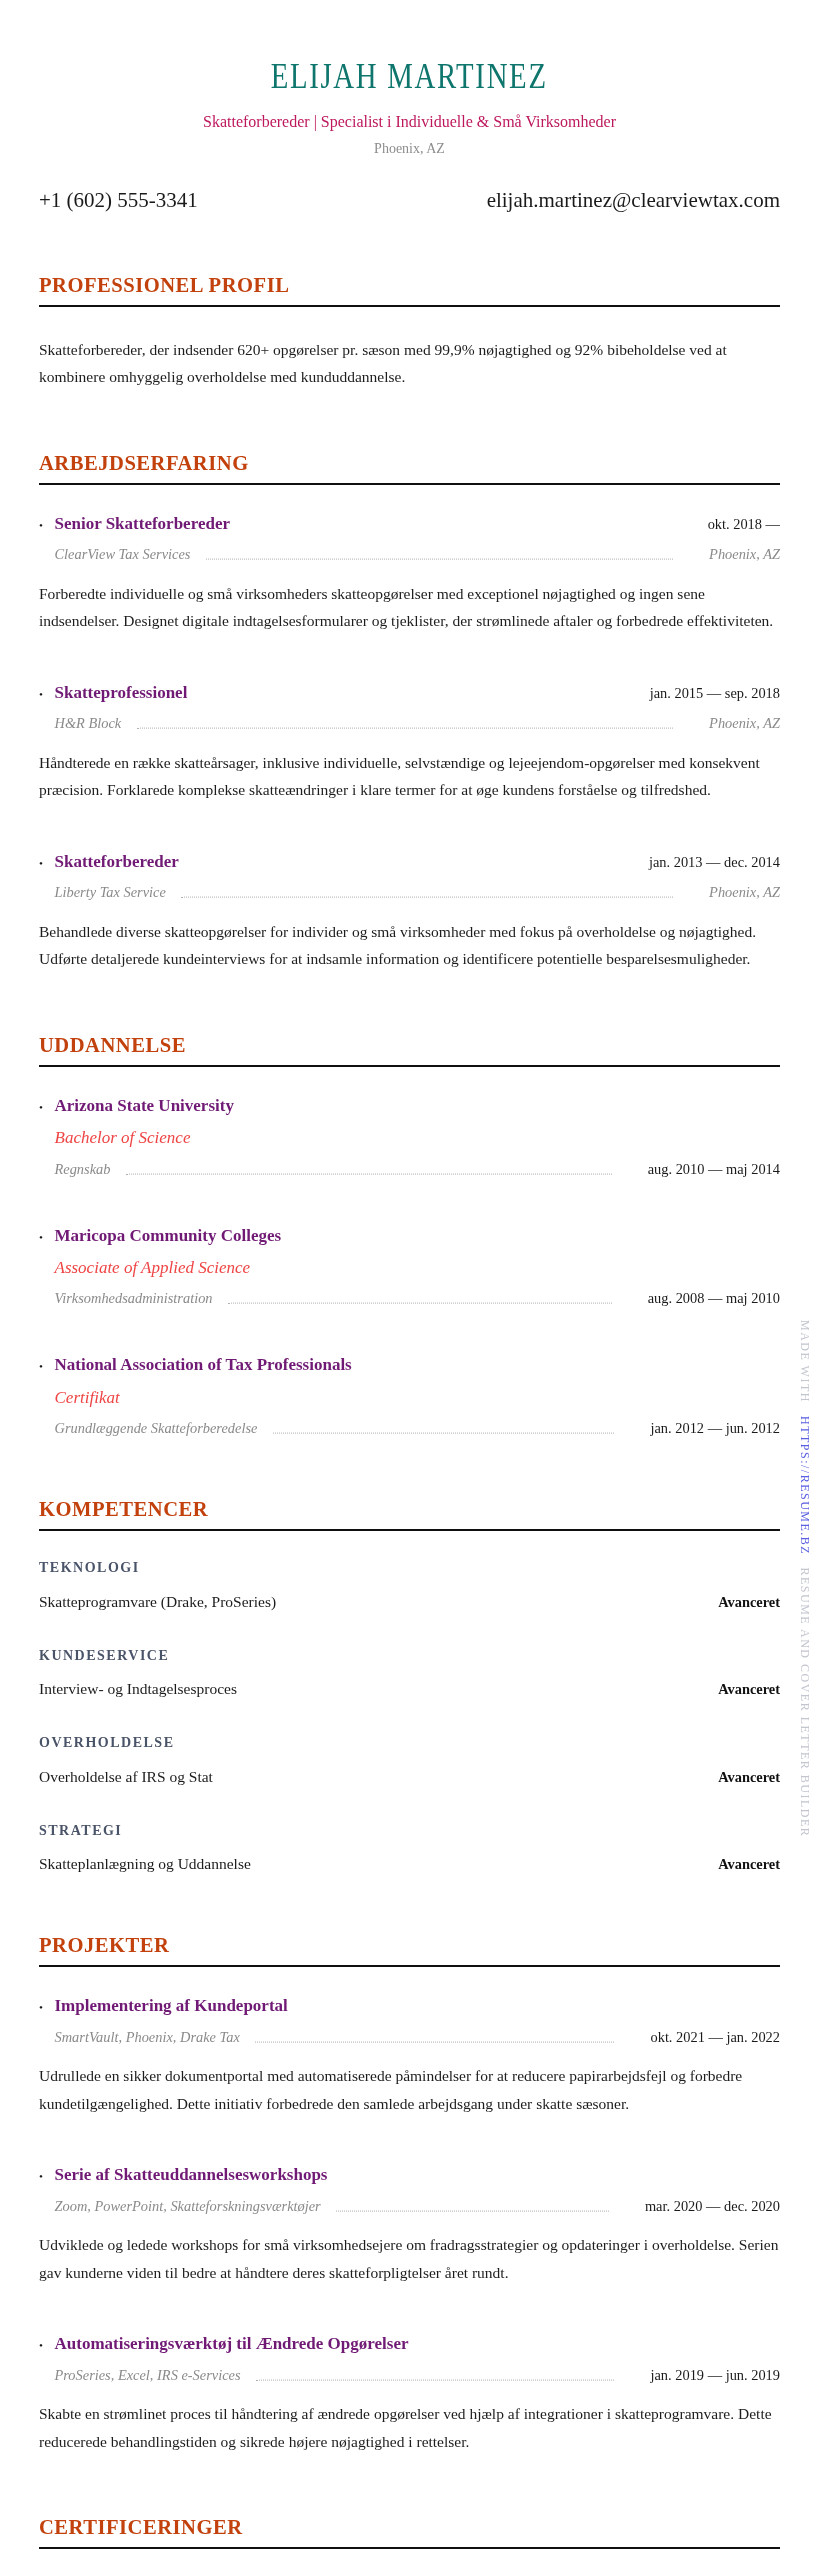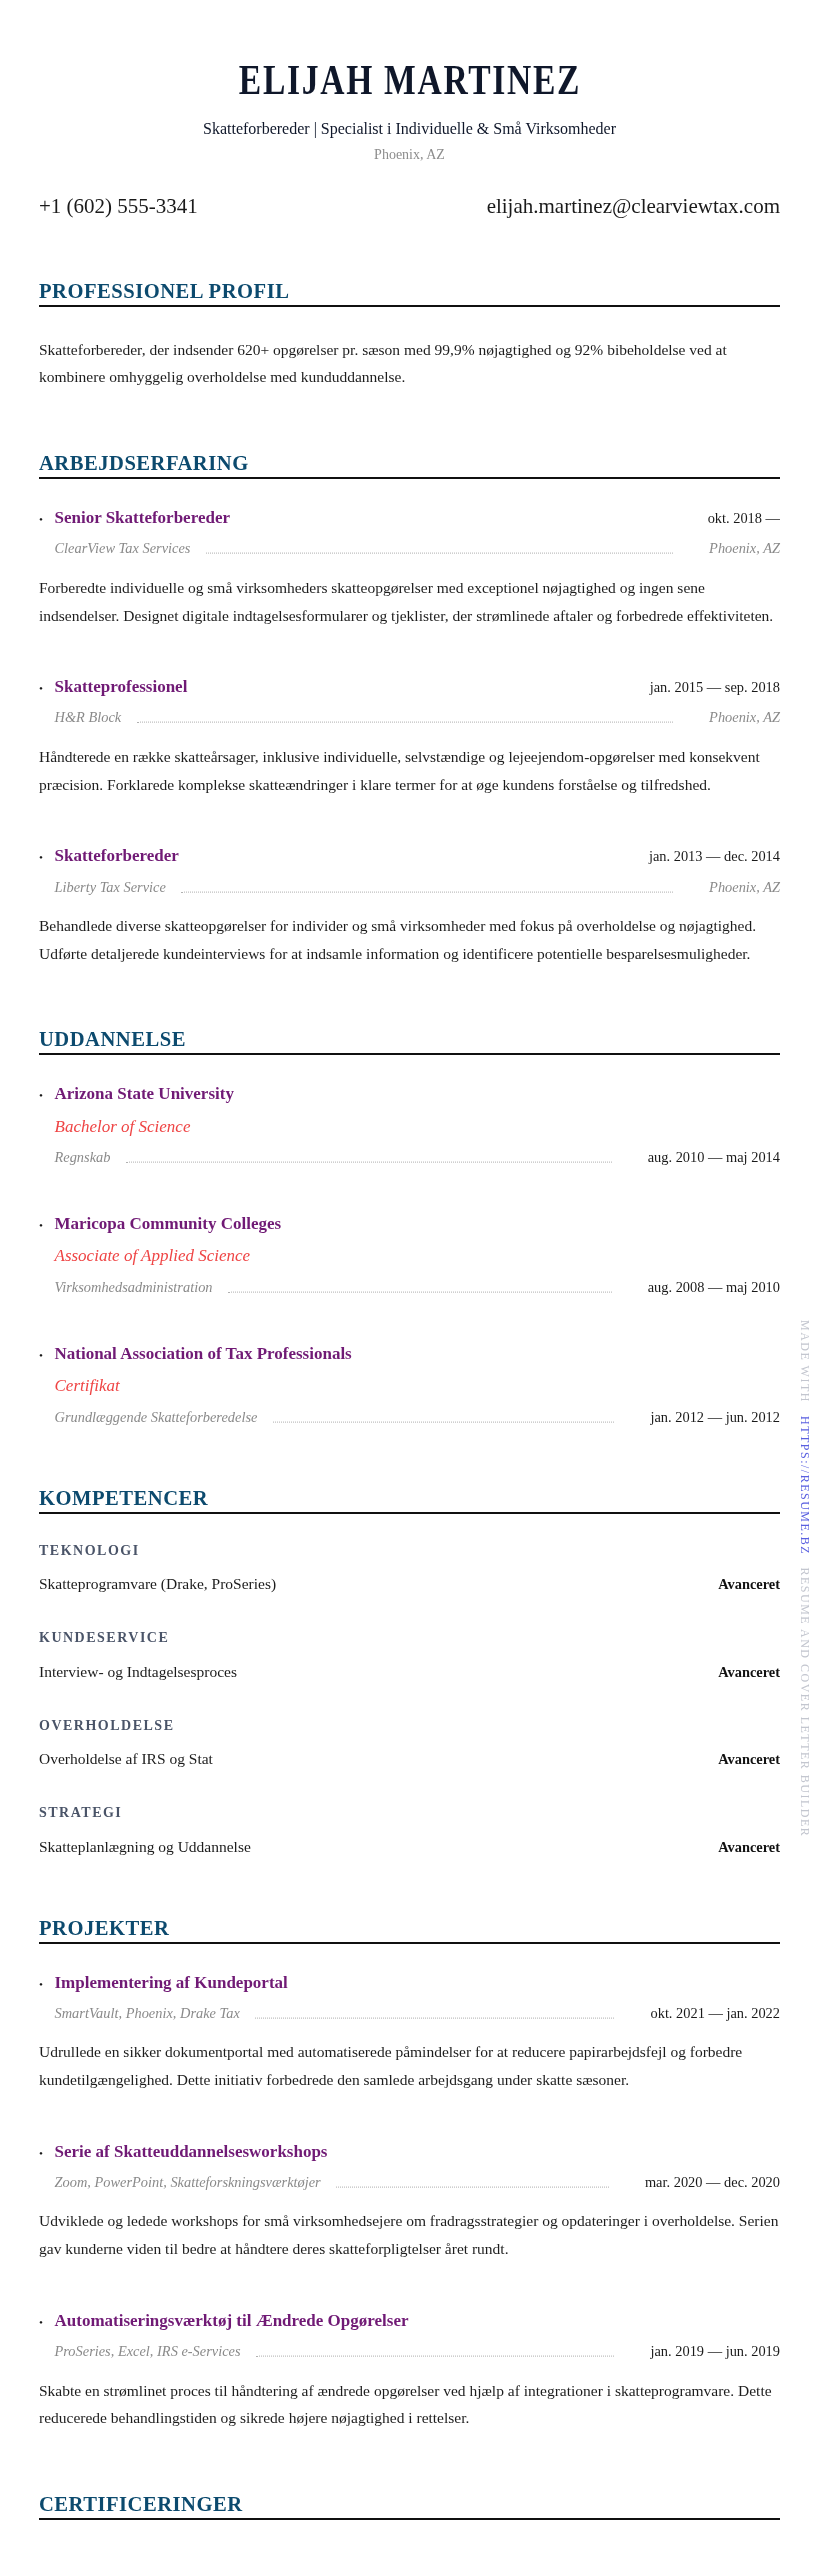--- a/index.html
+++ b/index.html
@@ -12,52 +12,52 @@
     font-family: "Liberation Serif", "DejaVu Serif", serif;
     color: #1c1c1c;
   }
   .page {
     padding: 58px 38px 0 39px;
   }
 
   
   .header { text-align: center; }
   .name {
-    font-size: 42px;
-    font-weight: 700;
+    font-size: 36px;
+    font-weight: 400;
     line-height: 1.05;
-    color: #0f172a;
+    color: #0f766e;
     white-space: nowrap;
   }
   .name-inner {
     display: inline-block;
     transform: scaleX(0.80);
     transform-origin: 50% 50%;
     letter-spacing: 2.1px;
   }
-  .subtitle { margin-top: 17.5px; font-size: 16px; color: #0f172a; }
+  .subtitle { margin-top: 17.5px; font-size: 16px; color: #be185d; }
   .location { margin-top: 9.3px; font-size: 14px; color: #8d8d8d; }
   .contact-row {
     margin-top: 31px;
     display: flex;
     justify-content: space-between;
     align-items: baseline;
     font-size: 21px;
     color: #1a1a1a;
   }
 
   
   .section { margin-top: 61px; }
   .section:first-of-type { margin-top: 49px; }
   .section-heading {
     font-size: 20.6px;
     font-weight: 700;
     letter-spacing: 0.5px;
-    color: #0c4a6e;
-    padding-bottom: 2px;
+    color: #c2410c;
+    padding-bottom: 8px;
     border-bottom: 2.6px solid #101010;
     margin-top: 27px;
   }
   .section-body { margin-top: 29px; }
 
   .profile-text, .entry-desc {
     font-size: 15.5px;
     line-height: 1.78;
     color: #1d1d1d;
   }

